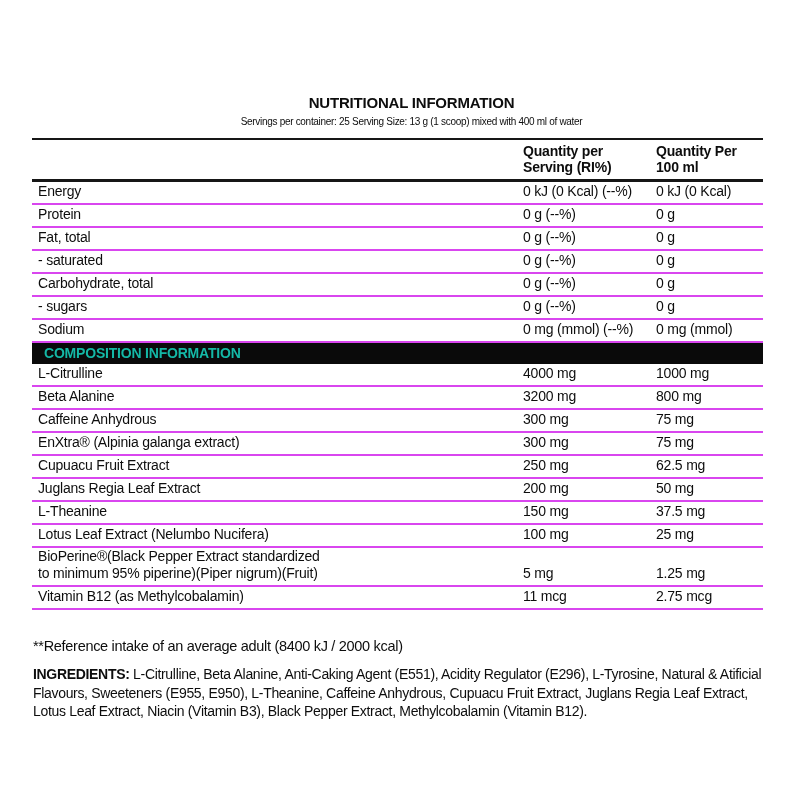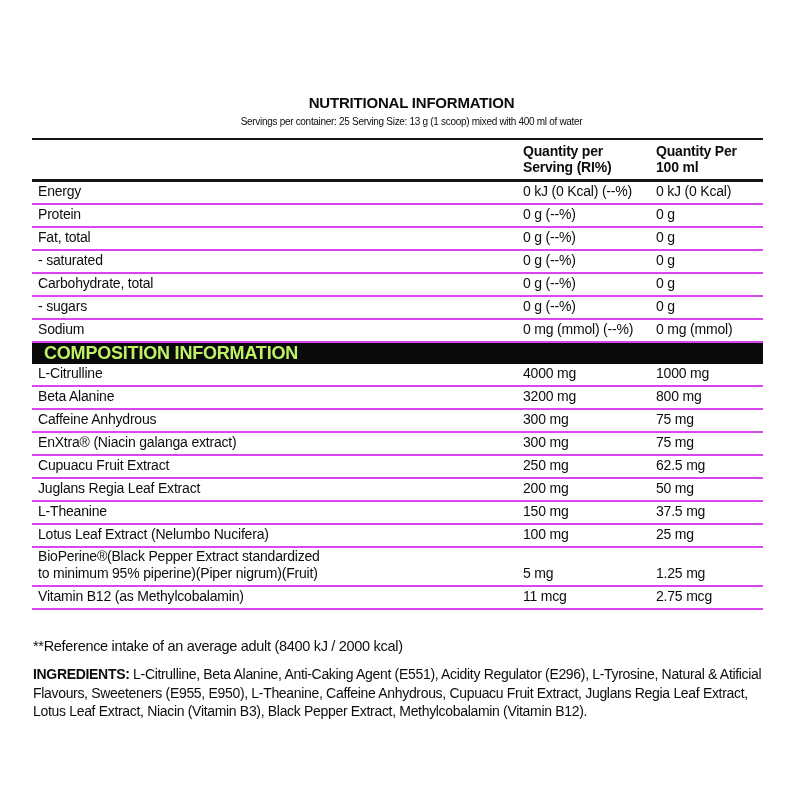--- a/index.html
+++ b/index.html
@@ -73,23 +73,23 @@
   .nrow .c1 {
     padding-left: 6px;
     line-height: 17px;
     white-space: pre-line;
   }
   .nrow .c2, .nrow .c3 {
     line-height: 17px;
   }
   .section-bar {
     background: #0a0a0a;
-    color: #bef264;
-    font-weight: bold;
-    font-size: 18px;
+    color: #14b8a6;
+    font-weight: bold;
+    font-size: 14px;
     height: 21px;
     line-height: 21px;
     padding-left: 12px;
     letter-spacing: -0.2px;
   }
   .footnote {
     position: absolute;
     left: 33px;
     top: 638px;
     font-size: 14.5px;
@@ -185,21 +185,21 @@
     <div class="c3">800 mg</div>
   </div>
 
   <div class="nrow">
     <div class="c1">Caffeine Anhydrous</div>
     <div class="c2">300 mg</div>
     <div class="c3">75 mg</div>
   </div>
 
   <div class="nrow">
-    <div class="c1">EnXtra® (Niacin galanga extract)</div>
+    <div class="c1">EnXtra® (Alpinia galanga extract)</div>
     <div class="c2">300 mg</div>
     <div class="c3">75 mg</div>
   </div>
 
   <div class="nrow">
     <div class="c1">Cupuacu Fruit Extract</div>
     <div class="c2">250 mg</div>
     <div class="c3">62.5 mg</div>
   </div>
 

